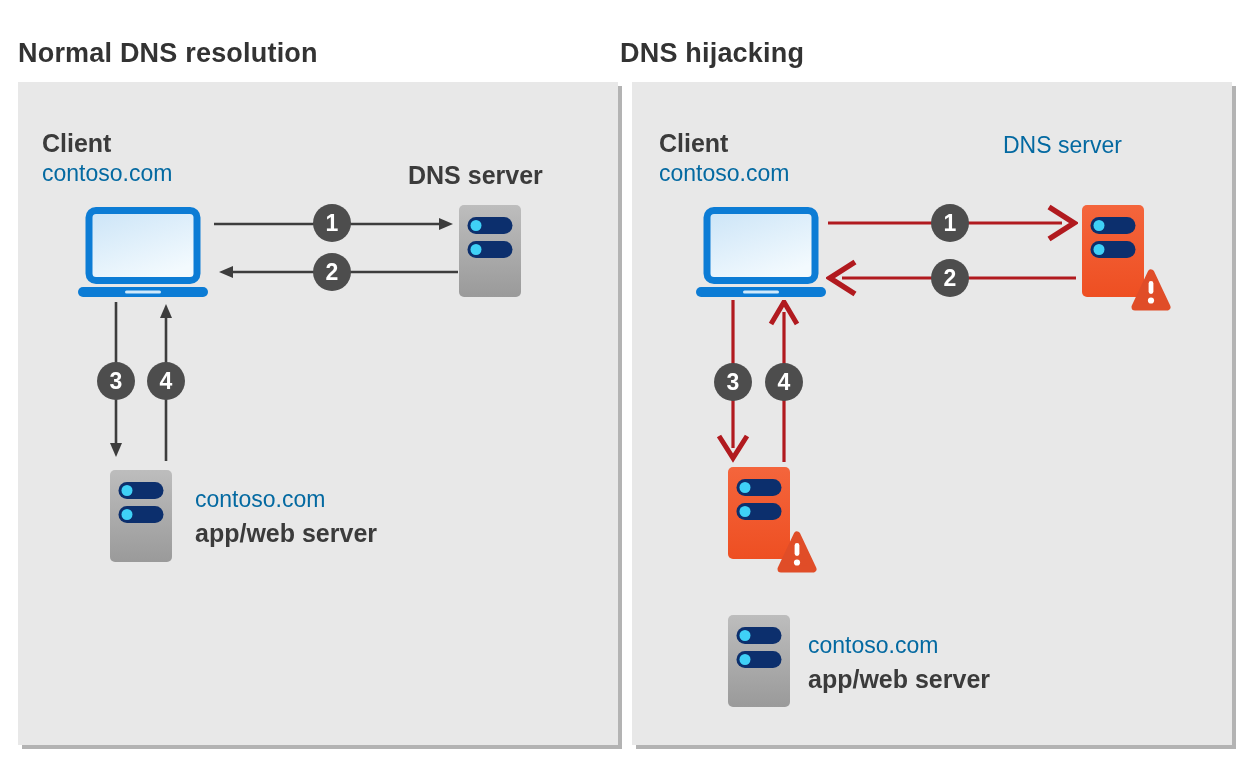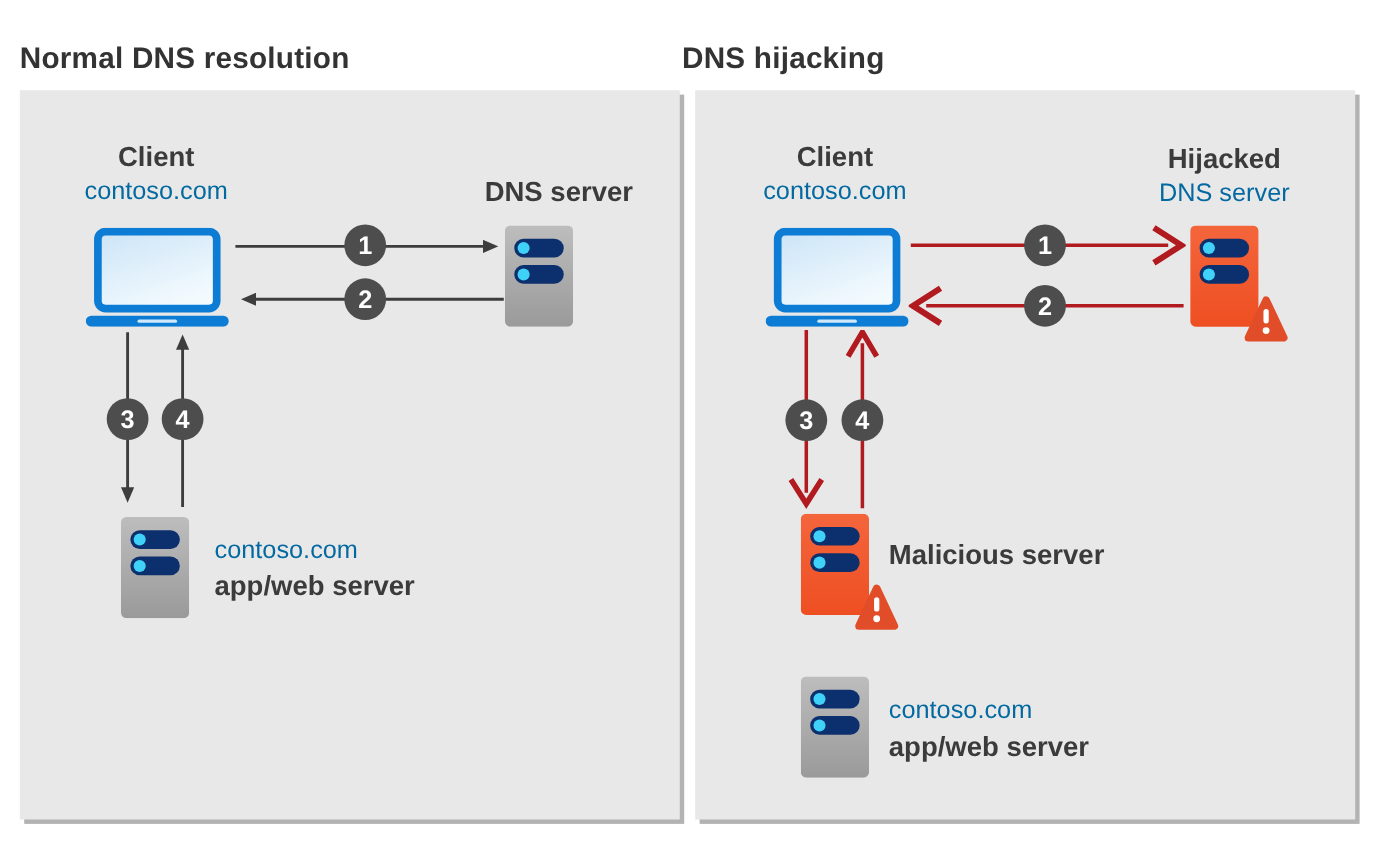--- a/index.html
+++ b/index.html
@@ -9,21 +9,21 @@
   }
   .panel-title{
     position:absolute;top:38px;width:600px;
     font-size:27px;font-weight:bold;color:#333333;letter-spacing:0.2px;
   }
   .panel{
     position:absolute;top:82px;width:600px;height:663px;
     background:#e8e8e8;box-shadow:4px 4px 0 0 #b3b3b3;
   }
   .abs{position:absolute;}
-  .node-label{position:absolute;text-align:center;}
+  .node-label{position:absolute;text-align:left;}
   .lbl-bold{font-size:25px;font-weight:bold;line-height:30px;color:#3b3b3b;}
   .lbl-reg{font-size:23px;font-weight:normal;line-height:30px;color:#0369a1;}
   .side-label{position:absolute;text-align:left;}
   .side-label .lbl-reg,.side-label .lbl-bold{line-height:34px;}
   .badge{
     position:absolute;width:38px;height:38px;border-radius:50%;
     background:#4d4d4d;color:#ffffff;font-size:23px;font-weight:bold;
     text-align:center;line-height:38px;
   }
 </style>
@@ -144,21 +144,20 @@
         <stop offset="0" stop-color="#cbe4f7"></stop>
           <stop offset="1" stop-color="#f3fafe"></stop>
       </linearGradient>
     </defs>
     <rect x="11" y="3.5" width="108" height="70" rx="7" fill="url(#lgR)" stroke="#0c7cd5" stroke-width="7"></rect>
     <rect x="0" y="80" width="130" height="10" rx="5" fill="#0c7cd5"></rect>
     <rect x="47" y="83.5" width="36" height="3" rx="1.5" fill="#cfe9fb"></rect>
   </svg>
 
   <div class="node-label" style="left:371px;top:48px;width:220px;">
-    <div class="lbl-bold">Hijacked</div>
     <div class="lbl-reg">DNS server</div>
   </div>
 
   <svg class="abs" style="left:450px;top:123px;" width="95" height="112" viewBox="0 0 95 112">
     <defs>
       <linearGradient id="ogR1" x1="0" y1="0" x2="0" y2="1">
         <stop offset="0" stop-color="#f4653c"></stop>
           <stop offset="1" stop-color="#ee4f22"></stop>
       </linearGradient>
     </defs>
@@ -210,23 +209,20 @@
     <rect x="8.5" y="36" width="45" height="17" rx="8.5" fill="#0c2f6d"></rect>
     <circle cx="17" cy="20.5" r="5.5" fill="#3fd1f7"></circle>
     <circle cx="17" cy="44.5" r="5.5" fill="#3fd1f7"></circle>
     <g transform="translate(50,64)">
       <polygon points="19,4 35,38 3,38" fill="#e04d28" stroke="#e04d28" stroke-width="7" stroke-linejoin="round"></polygon>
       <rect x="16.6" y="12" width="4.8" height="13" rx="2.4" fill="#ffffff"></rect>
       <circle cx="19" cy="31.5" r="3.1" fill="#ffffff"></circle>
     </g>
   </svg>
 
-  <div class="side-label" style="left:176px;top:406px;">
-    <div class="lbl-bold">Malicious server</div>
-  </div>
 
   <svg class="abs" style="left:96px;top:533px;" width="62" height="92" viewBox="0 0 62 92">
     <defs>
       <linearGradient id="sgR1" x1="0" y1="0" x2="0" y2="1">
         <stop offset="0" stop-color="#bdbdbd"></stop>
           <stop offset="1" stop-color="#9a9a9a"></stop>
       </linearGradient>
     </defs>
     <rect x="0" y="0" width="62" height="92" rx="5" fill="url(#sgR1)"></rect>
     <rect x="8.5" y="12" width="45" height="17" rx="8.5" fill="#0c2f6d"></rect>

